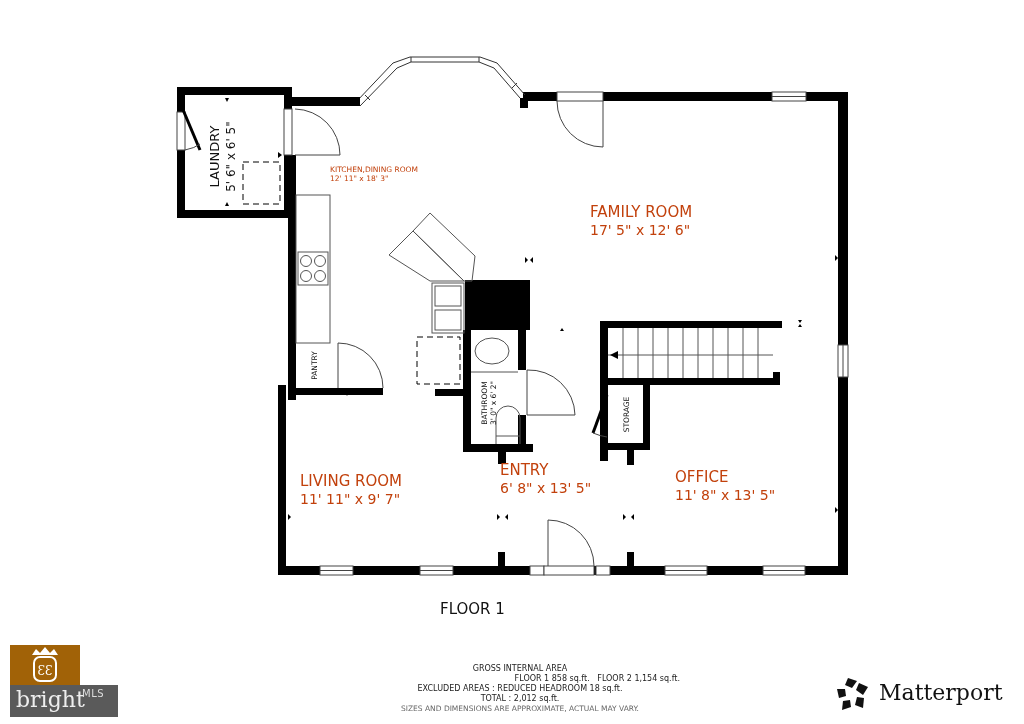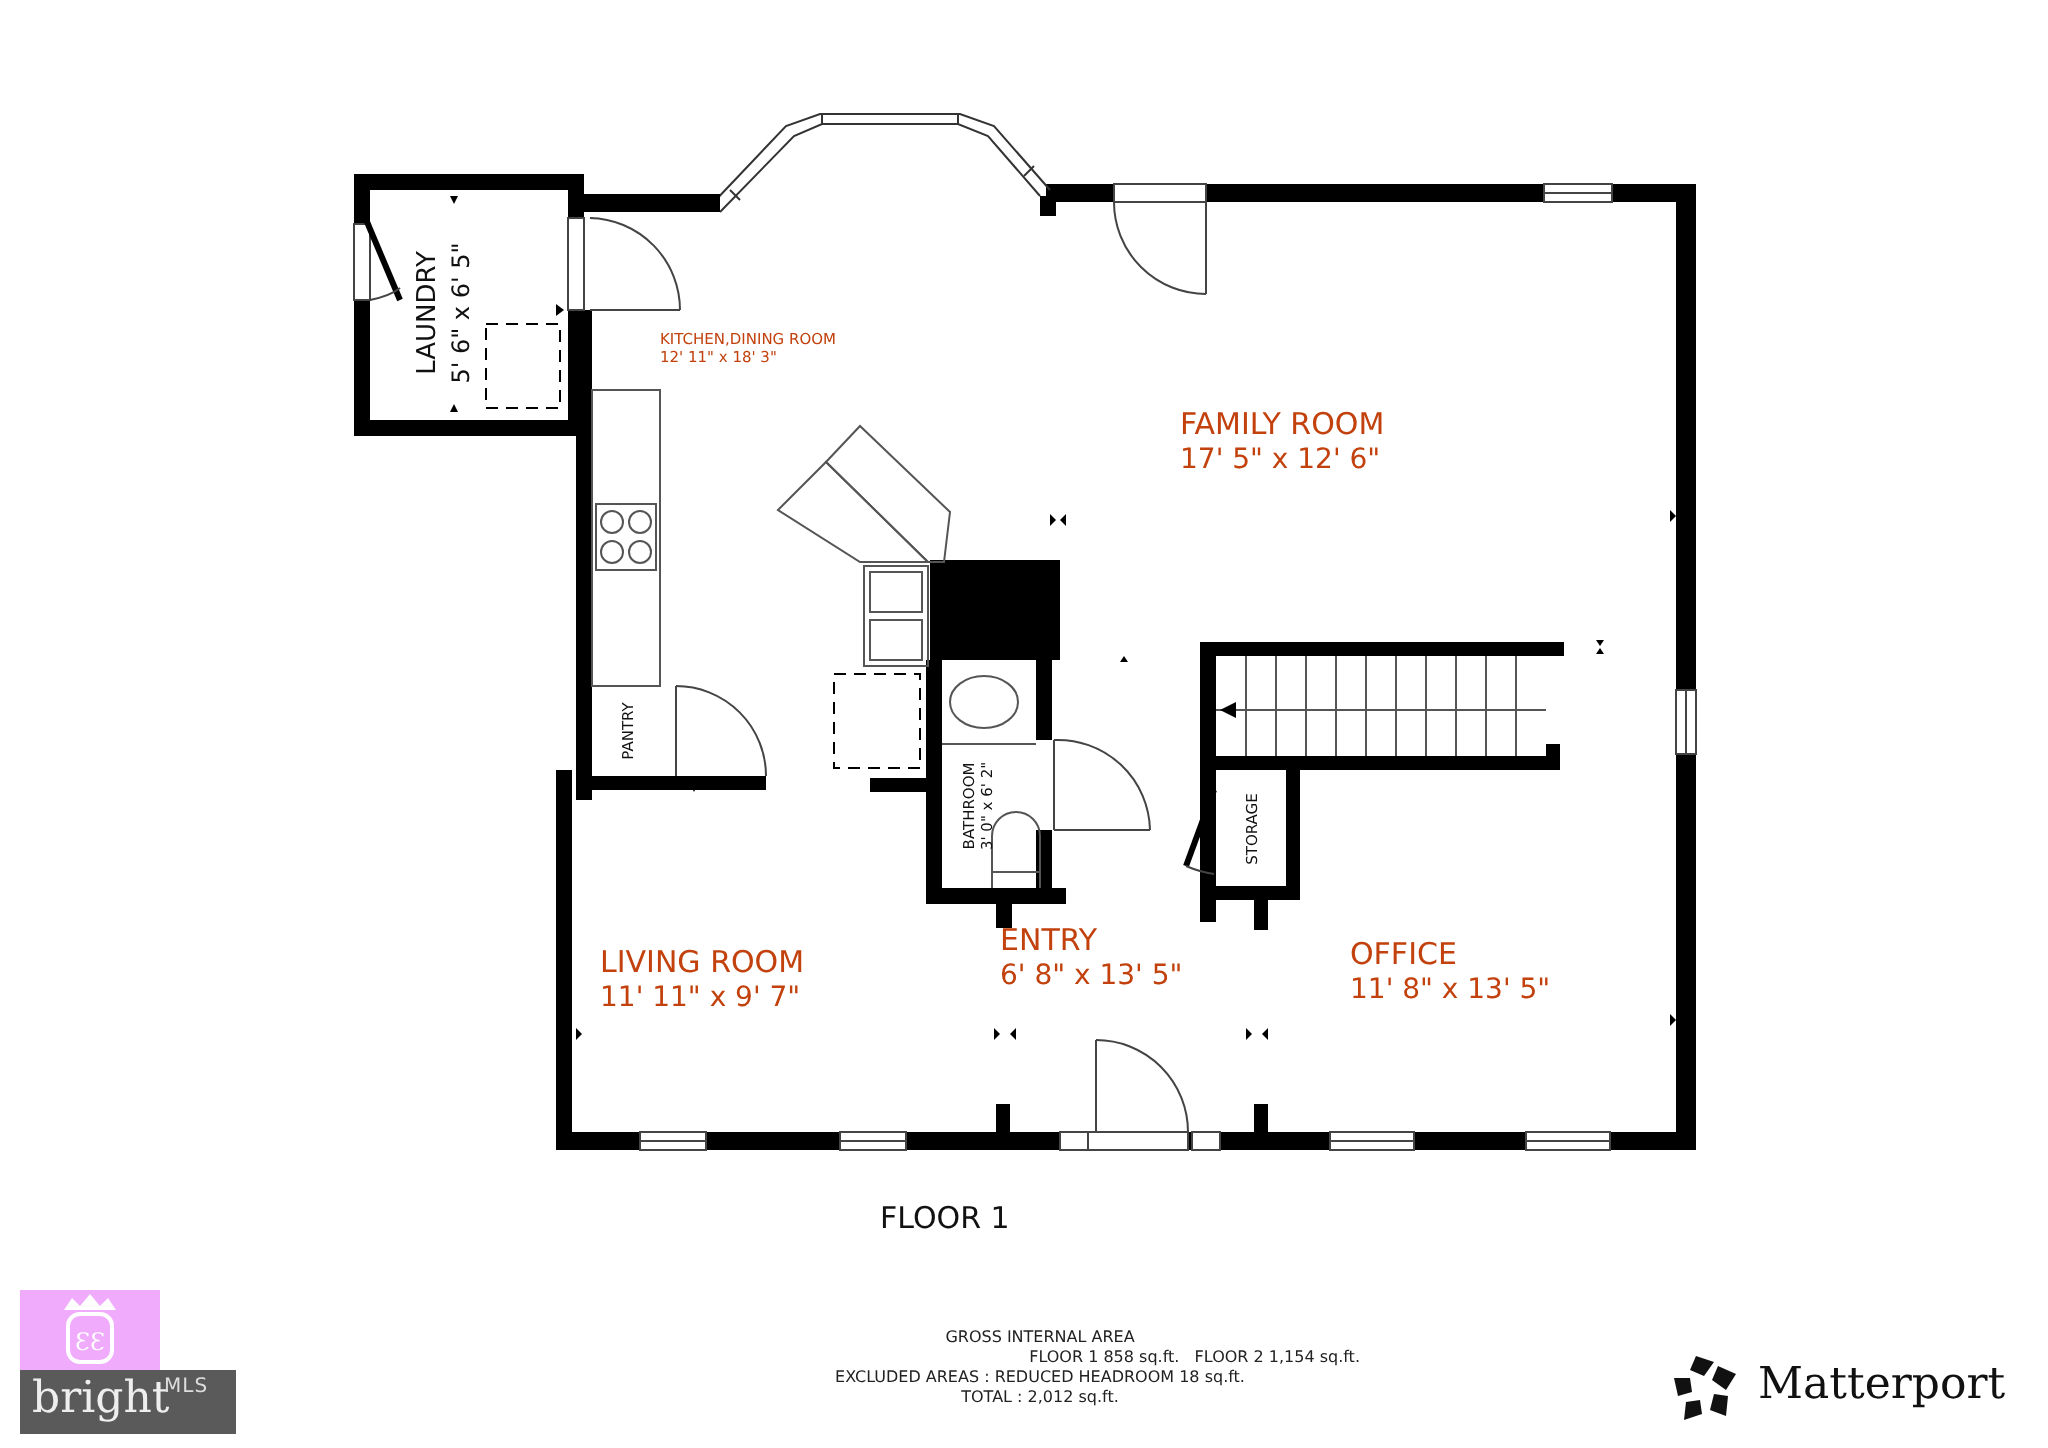--- a/index.html
+++ b/index.html
@@ -8,21 +8,21 @@
   .lbl { position:absolute; text-align:left; color:#c2410c; white-space:nowrap; }
   .room-name { font-size:15px; line-height:18px; }
   .room-dim { font-size:14px; line-height:18px; }
   .small-name { font-size:7.5px; line-height:9px; }
   .small-dim { font-size:7.5px; line-height:9px; }
   .vert { position:absolute; transform:rotate(-90deg); transform-origin:center center; text-align:center; white-space:nowrap; }
   #floor-label { position:absolute; left:440px; top:600px; width:140px; font-size:15px; }
   #area-block { position:absolute; left:360px; top:664px; width:320px; text-align:center; font-size:8px; line-height:10px; color:#222; }
   #area-block .note { color:#666; font-size:7.5px; }
   #bright-logo { position:absolute; left:10px; top:645px; width:108px; height:72px; }
-  #bright-top { position:absolute; left:0; top:0; width:70px; height:40px; background:#f0abfc; }
+  #bright-top { position:absolute; left:0; top:0; width:70px; height:40px; background:#a16207; }
   #bright-bottom { position:absolute; left:0; top:40px; width:108px; height:32px; background:#5a5a5a; color:#f0f0f0; }
   #bright-word { position:absolute; left:6px; top:2px; font-family:"DejaVu Serif", serif; font-size:22px; color:#eee; }
   #bright-mls { position:absolute; left:72px; top:3px; font-size:10px; color:#ddd; letter-spacing:0.5px; }
   #matterport { position:absolute; left:835px; top:676px; width:185px; height:40px; }
   #matterport-word { position:absolute; left:44px; top:4px; font-family:"DejaVu Serif", serif; font-size:22px; color:#111; }
 </style>
 </head>
 <body>
 
 <svg id="plan" viewBox="0 0 1024 724" xmlns="http://www.w3.org/2000/svg">
@@ -249,20 +249,21 @@
   <div class="room-dim">11' 8" x 13' 5"</div>
 </div>
 
 <div id="floor-label">FLOOR 1</div>
 
 <div id="area-block">
   <div>GROSS INTERNAL AREA</div>
   <div style="white-space:pre;text-align:right;">FLOOR 1 858 sq.ft.   FLOOR 2 1,154 sq.ft.</div>
   <div>EXCLUDED AREAS :  REDUCED HEADROOM 18 sq.ft.</div>
   <div>TOTAL :  2,012 sq.ft.</div>
+  <div class="note">SIZES AND DIMENSIONS ARE APPROXIMATE, ACTUAL MAY VARY.</div>
 </div>
 
 <div id="bright-logo">
   <div id="bright-top">
     <svg width="70" height="40" viewBox="0 0 70 40">
       <path d="M22 10 L26 4 L30 8 L35 2 L40 8 L44 4 L48 10 Z" fill="#fff"></path>
       <rect x="24" y="12" width="22" height="24" rx="6" fill="none" stroke="#fff" stroke-width="2"></rect>
       <text x="35" y="30" font-size="12" fill="#fff" text-anchor="middle" font-family="DejaVu Serif, serif">ƐƐ</text>
     </svg>
   </div>

